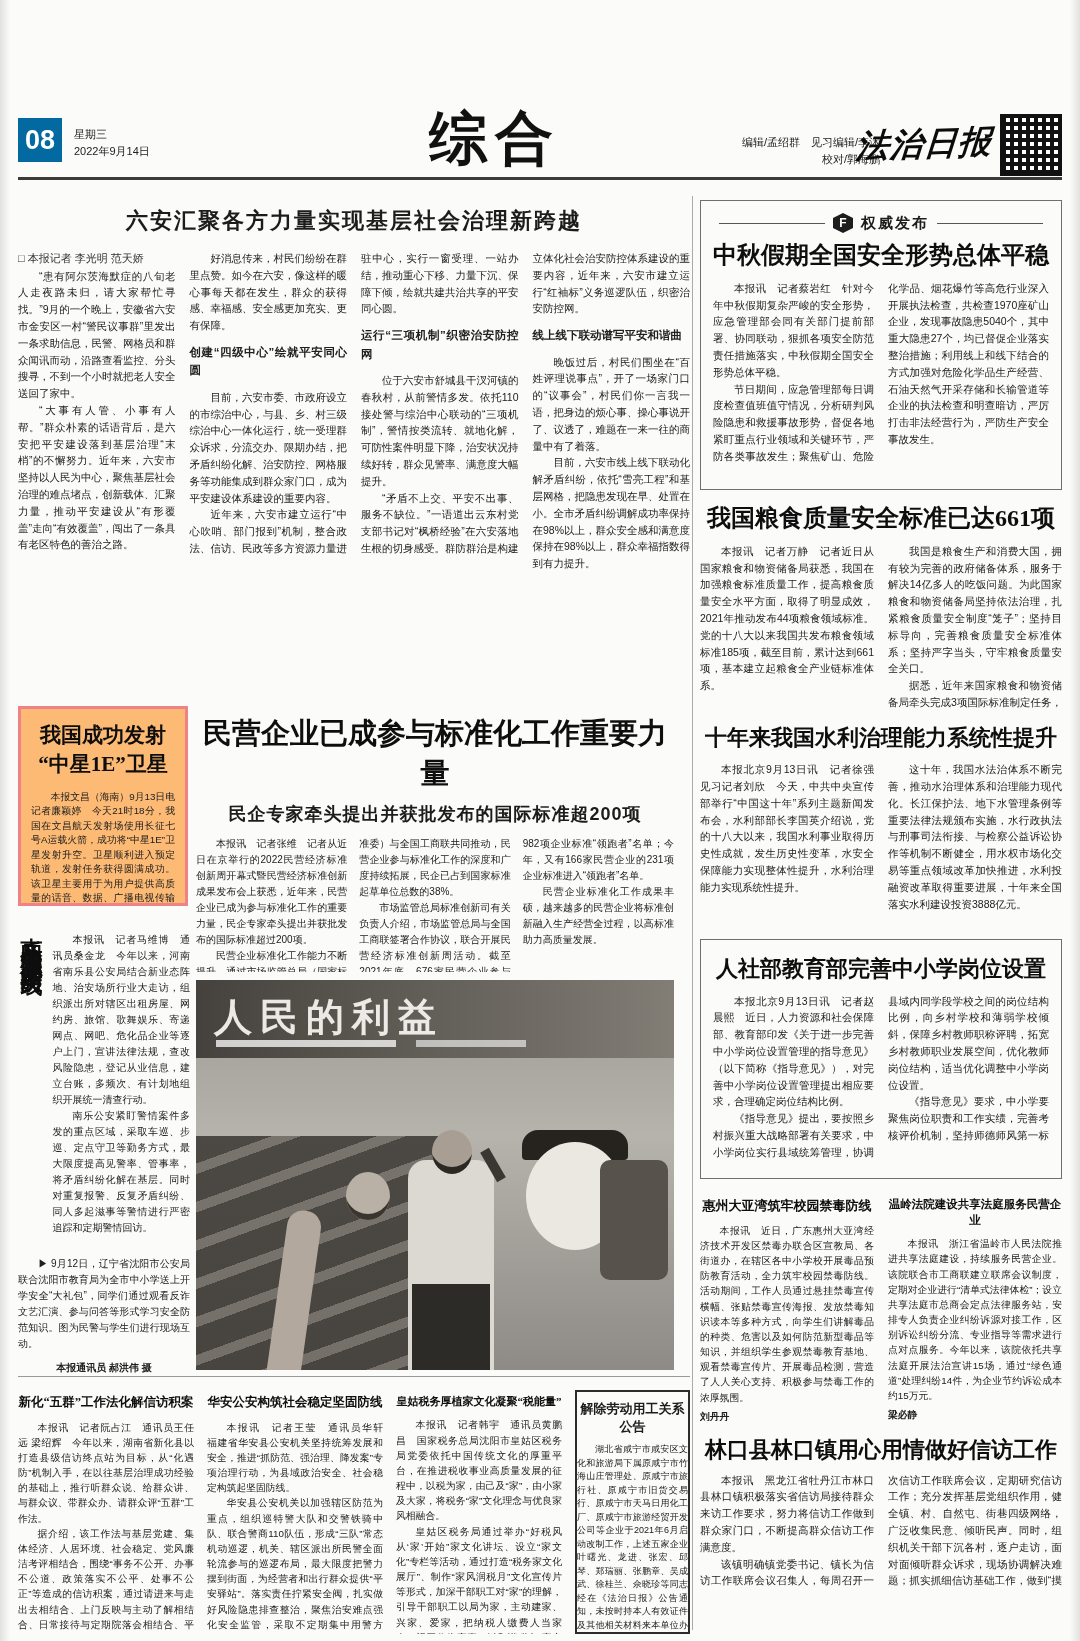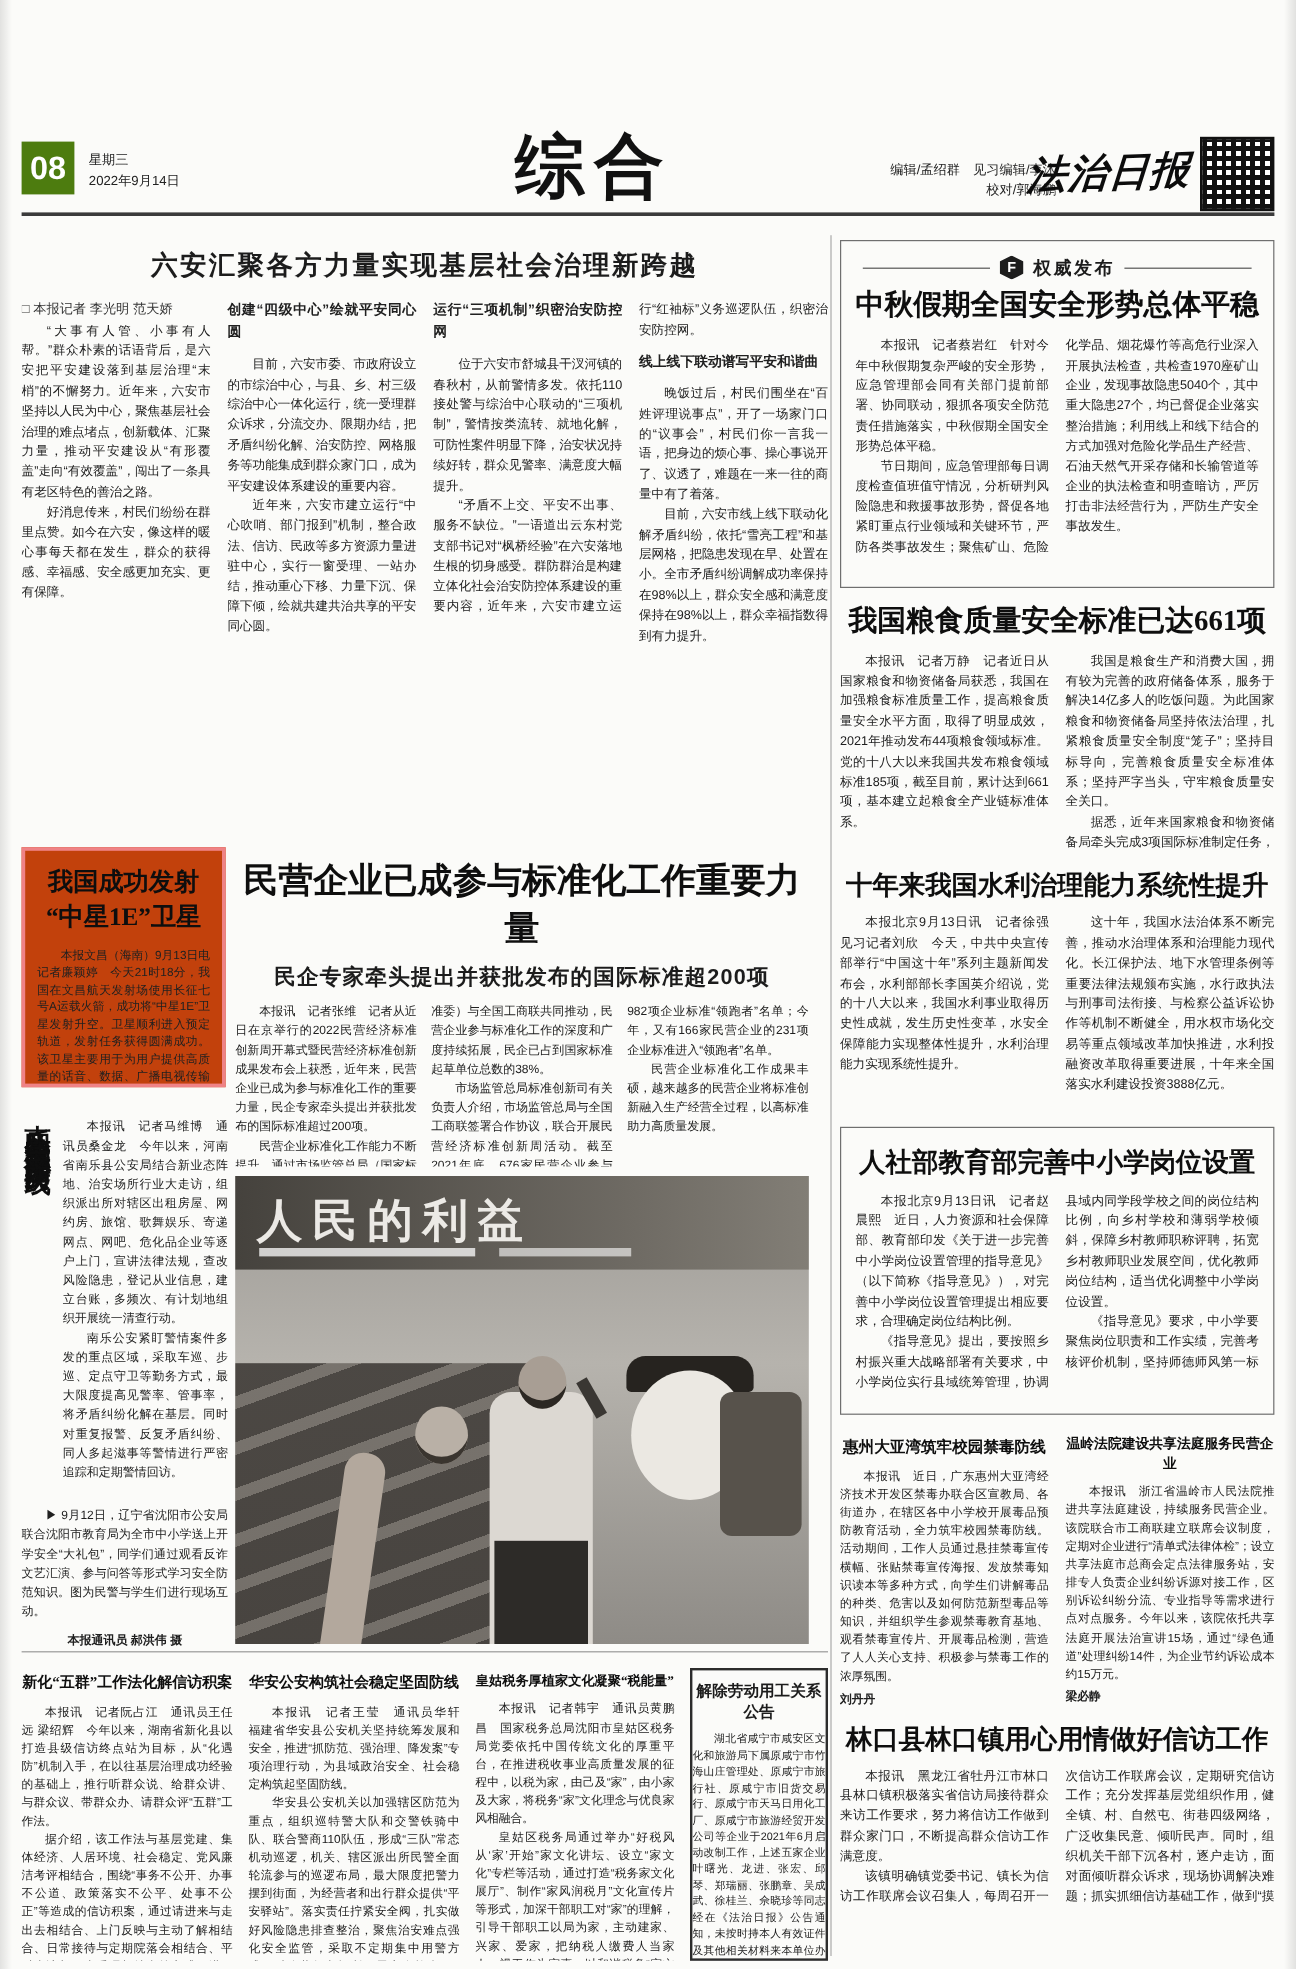--- a/index.html
+++ b/index.html
@@ -3,21 +3,21 @@
 <meta charset="utf-8">
 <style>
   html,body{margin:0;padding:0;background:#d9d8d5;}
   .page{position:relative;width:1080px;height:1641px;background:#fbfbf9;margin:0 auto;
         font-family:"Liberation Sans",sans-serif;color:#1c1c1c;overflow:hidden;}
   .fold-l{position:absolute;left:0;top:0;bottom:0;width:10px;background:linear-gradient(90deg,rgba(0,0,0,.10),rgba(0,0,0,0));}
   .fold-r{position:absolute;right:0;top:0;bottom:0;width:10px;background:linear-gradient(270deg,rgba(0,0,0,.10),rgba(0,0,0,0));}
 
   
   .header{position:absolute;left:18px;top:106px;width:1044px;height:74px;}
-  .pagenum{position:absolute;left:0;top:12px;width:44px;height:44px;background:#4d7c0f;color:#fff;
+  .pagenum{position:absolute;left:0;top:12px;width:44px;height:44px;background:#0369a1;color:#fff;
            font-weight:bold;font-size:27px;display:flex;align-items:center;justify-content:center;}
   .dateblock{position:absolute;left:56px;top:20px;font-size:11px;line-height:1.55;color:#222;}
   .section-title{position:absolute;left:0;right:90px;top:-6px;text-align:center;font-size:58px;font-weight:900;
                  letter-spacing:8px;color:#111;}
   .editors{position:absolute;right:182px;top:28px;text-align:right;font-size:11px;line-height:1.5;color:#222;}
   .masthead{position:absolute;right:70px;top:16px;font-family:"DejaVu Serif",serif;font-weight:bold;font-size:33px;
             font-style:italic;transform:rotate(-2deg) skewX(-6deg);letter-spacing:1px;color:#0c0c0c;}
   .qr{position:absolute;right:0;top:8px;width:62px;height:62px;border:2px solid #111;box-sizing:border-box;
       background-image:repeating-linear-gradient(0deg,#111 0 4px,transparent 4px 8px),
                        repeating-linear-gradient(90deg,#111 0 4px,#fff 4px 8px);}
@@ -31,21 +31,21 @@
   
   .lead{position:absolute;left:18px;top:194px;width:672px;height:506px;overflow:hidden;}
   .lead-title{font-size:43px;font-weight:900;text-align:center;letter-spacing:1px;line-height:1.15;margin:8px 0 0;}
   .lead-sub{font-size:22px;font-weight:700;text-align:center;letter-spacing:2px;margin:12px 0 0;}
   .lead-body{margin-top:14px;column-count:4;column-gap:14px;height:398px;overflow:hidden;}
   .lead-byline{font-size:11px;margin:0 0 8px;text-indent:0 !important;color:#333;}
   .inline-sub{font-weight:bold;text-align:center;text-indent:0 !important;margin:9px 0 !important;font-size:11.5px;}
 
   
   .satellite{position:absolute;left:18px;top:706px;width:170px;height:200px;border:3px solid #ef8286;
-             background:#c2410c;box-sizing:border-box;padding:8px 10px;overflow:hidden;}
+             background:#fdba74;box-sizing:border-box;padding:8px 10px;overflow:hidden;}
   .satellite h2{margin:4px 0 10px;font-size:21px;text-align:center;line-height:1.4;}
 
   
   .minying{position:absolute;left:196px;top:710px;width:478px;height:262px;overflow:hidden;}
   .minying-title{font-size:29px;text-align:center;letter-spacing:0;margin:4px 0 0;}
   .minying-sub{font-size:18px;font-weight:700;text-align:center;margin:8px 0 0;letter-spacing:1px;}
   .minying-body{margin-top:10px;column-count:3;column-gap:12px;height:152px;overflow:hidden;font-size:10px;}
 
   
   .nanle{position:absolute;left:18px;top:916px;width:172px;height:334px;display:flex;overflow:hidden;}
@@ -140,20 +140,21 @@
     </div>
     <div class="masthead">法治日报</div>
     <div class="qr"></div>
     <div class="header-rule"></div>
   </div>
 
   <div class="lead">
     <div class="lead-sub">六安汇聚各方力量实现基层社会治理新跨越</div>
     <div class="lead-body bd">
       <p class="lead-byline">□ 本报记者 李光明 范天娇</p>
+      <p>“患有阿尔茨海默症的八旬老人走夜路未归，请大家帮忙寻找。”9月的一个晚上，安徽省六安市金安区一村“警民议事群”里发出一条求助信息，民警、网格员和群众闻讯而动，沿路查看监控、分头搜寻，不到一个小时就把老人安全送回了家中。</p>
       <p>“大事有人管、小事有人帮。”群众朴素的话语背后，是六安把平安建设落到基层治理“末梢”的不懈努力。近年来，六安市坚持以人民为中心，聚焦基层社会治理的难点堵点，创新载体、汇聚力量，推动平安建设从“有形覆盖”走向“有效覆盖”，闯出了一条具有老区特色的善治之路。</p>
       <p>好消息传来，村民们纷纷在群里点赞。如今在六安，像这样的暖心事每天都在发生，群众的获得感、幸福感、安全感更加充实、更有保障。</p>
       <p class="inline-sub">创建“四级中心”绘就平安同心圆</p>
       <p>目前，六安市委、市政府设立的市综治中心，与县、乡、村三级综治中心一体化运行，统一受理群众诉求，分流交办、限期办结，把矛盾纠纷化解、治安防控、网格服务等功能集成到群众家门口，成为平安建设体系建设的重要内容。</p>
       <p>近年来，六安市建立运行“中心吹哨、部门报到”机制，整合政法、信访、民政等多方资源力量进驻中心，实行一窗受理、一站办结，推动重心下移、力量下沉、保障下倾，绘就共建共治共享的平安同心圆。</p>
       <p class="inline-sub">运行“三项机制”织密治安防控网</p>
       <p>位于六安市舒城县干汊河镇的春秋村，从前警情多发。依托110接处警与综治中心联动的“三项机制”，警情按类流转、就地化解，可防性案件明显下降，治安状况持续好转，群众见警率、满意度大幅提升。</p>
       <p>“矛盾不上交、平安不出事、服务不缺位。”一语道出云东村党支部书记对“枫桥经验”在六安落地生根的切身感受。群防群治是构建立体化社会治安防控体系建设的重要内容，近年来，六安市建立运行“红袖标”义务巡逻队伍，织密治安防控网。</p>
       <p class="inline-sub">线上线下联动谱写平安和谐曲</p>
       <p>晚饭过后，村民们围坐在“百姓评理说事点”，开了一场家门口的“议事会”，村民们你一言我一语，把身边的烦心事、操心事说开了、议透了，难题在一来一往的商量中有了着落。</p>

